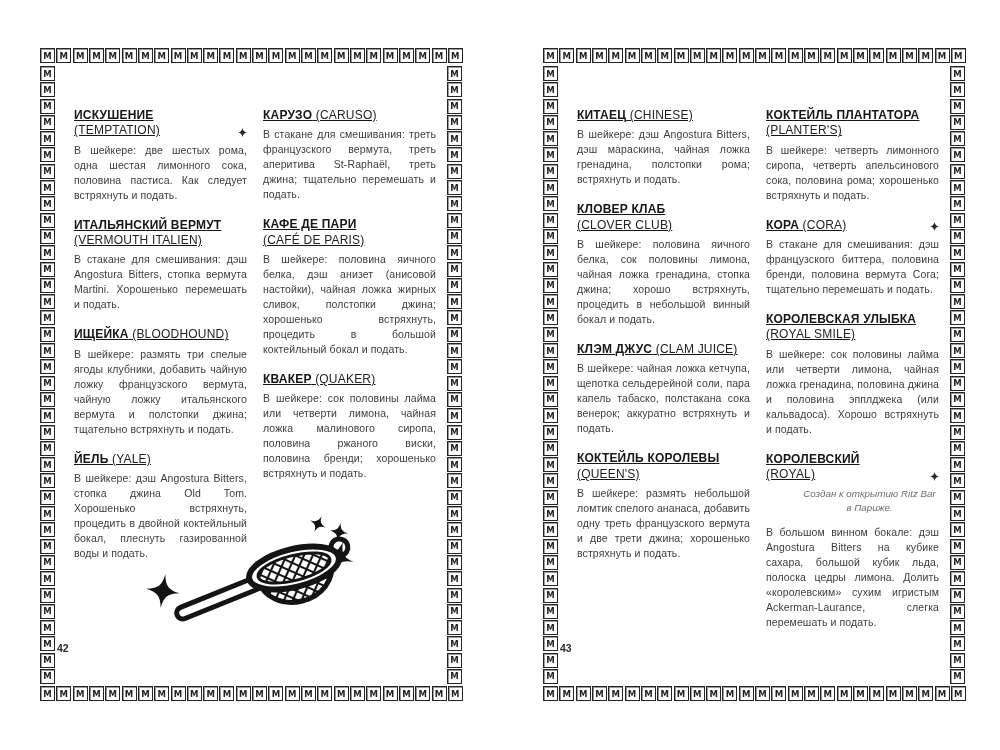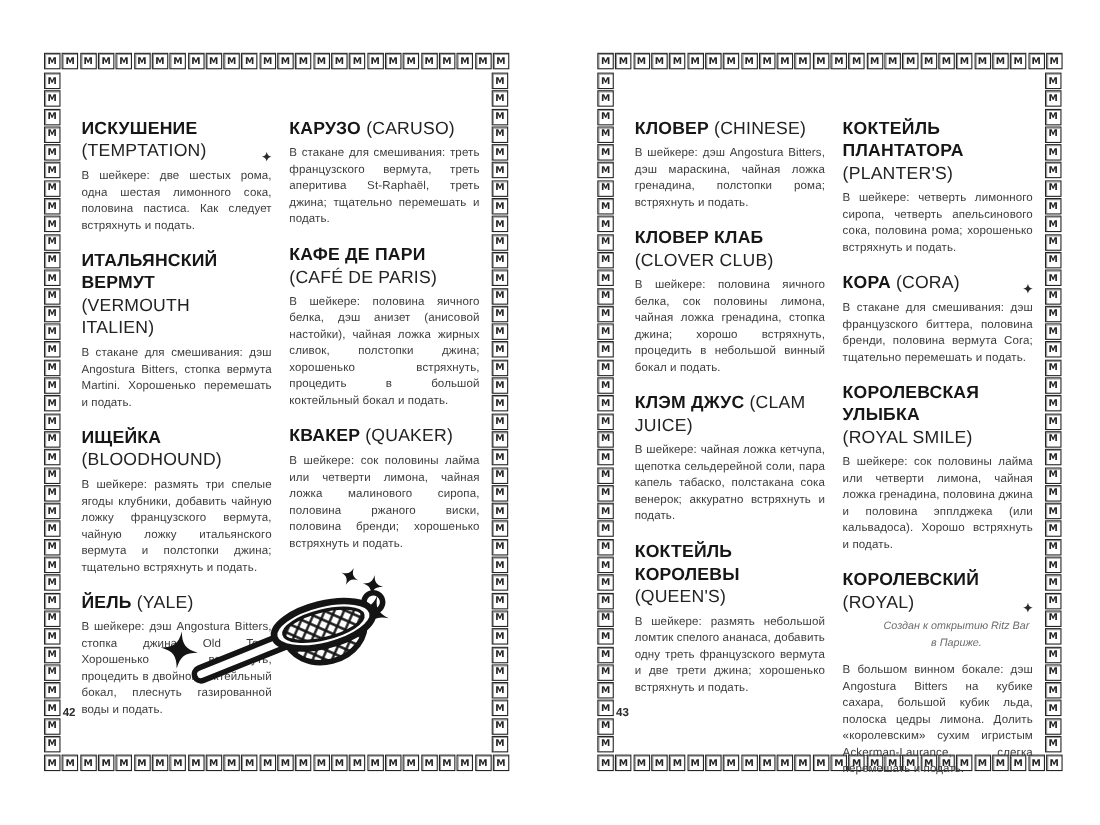--- a/index.html
+++ b/index.html
@@ -26,22 +26,22 @@
   }
 
   .content {
     position:absolute; top:60px; left:34px; right:27px; bottom:30px;
     display:flex; gap:16px;
   }
   .col { flex:1 1 0; min-width:0; }
 
   .recipe { margin-bottom:15px; }
   .recipe-heading {
-    position:relative; font-size:16px; line-height:1.28; color:#161616;
-    letter-spacing:0.2px; margin-bottom:4px; padding-right:12px;
+    position:relative; font-size:12px; line-height:1.28; color:#161616;
+    letter-spacing:0.2px; margin-bottom:4px; padding-right:12px;text-decoration:underline;
   }
   .rtitle { font-weight:700; }
   .rlatin { font-weight:400; color:#222; }
   .rlatin.block { display:block; }
   .marker { position:absolute; right:0; bottom:2px; width:9px; height:9px; }
   .marker svg { display:block; }
   .rnote {
     font-style:italic; text-align:center; color:#6c6c6c;
     font-size:9.8px; line-height:1.5; margin:2px 0 9px; padding-left:34px;
   }
@@ -434,21 +434,21 @@
         <div class="mtile">M</div>
         <div class="mtile">M</div>
         <div class="mtile">M</div>
         <div class="mtile">M</div>
       </div>
 
     <div class="content">
       <div class="col">
   <div class="recipe">
     <div class="recipe-heading">
-      <span class="rtitle">КЛОВЕР</span><span class="rlatin"> (CHINESE)</span>
+      <span class="rtitle">КИТАЕЦ</span><span class="rlatin"> (CHINESE)</span>
       
     </div>
 
     <div class="rbody">В шейкере: дэш Angostura Bitters, дэш мараскина, чайная ложка гренадина, полстопки рома; встряхнуть и подать.</div>
   </div>
 
 
   <div class="recipe">
     <div class="recipe-heading">
       <span class="rtitle">КЛОВЕР КЛАБ</span><span class="rlatin block">(CLOVER CLUB)</span>

